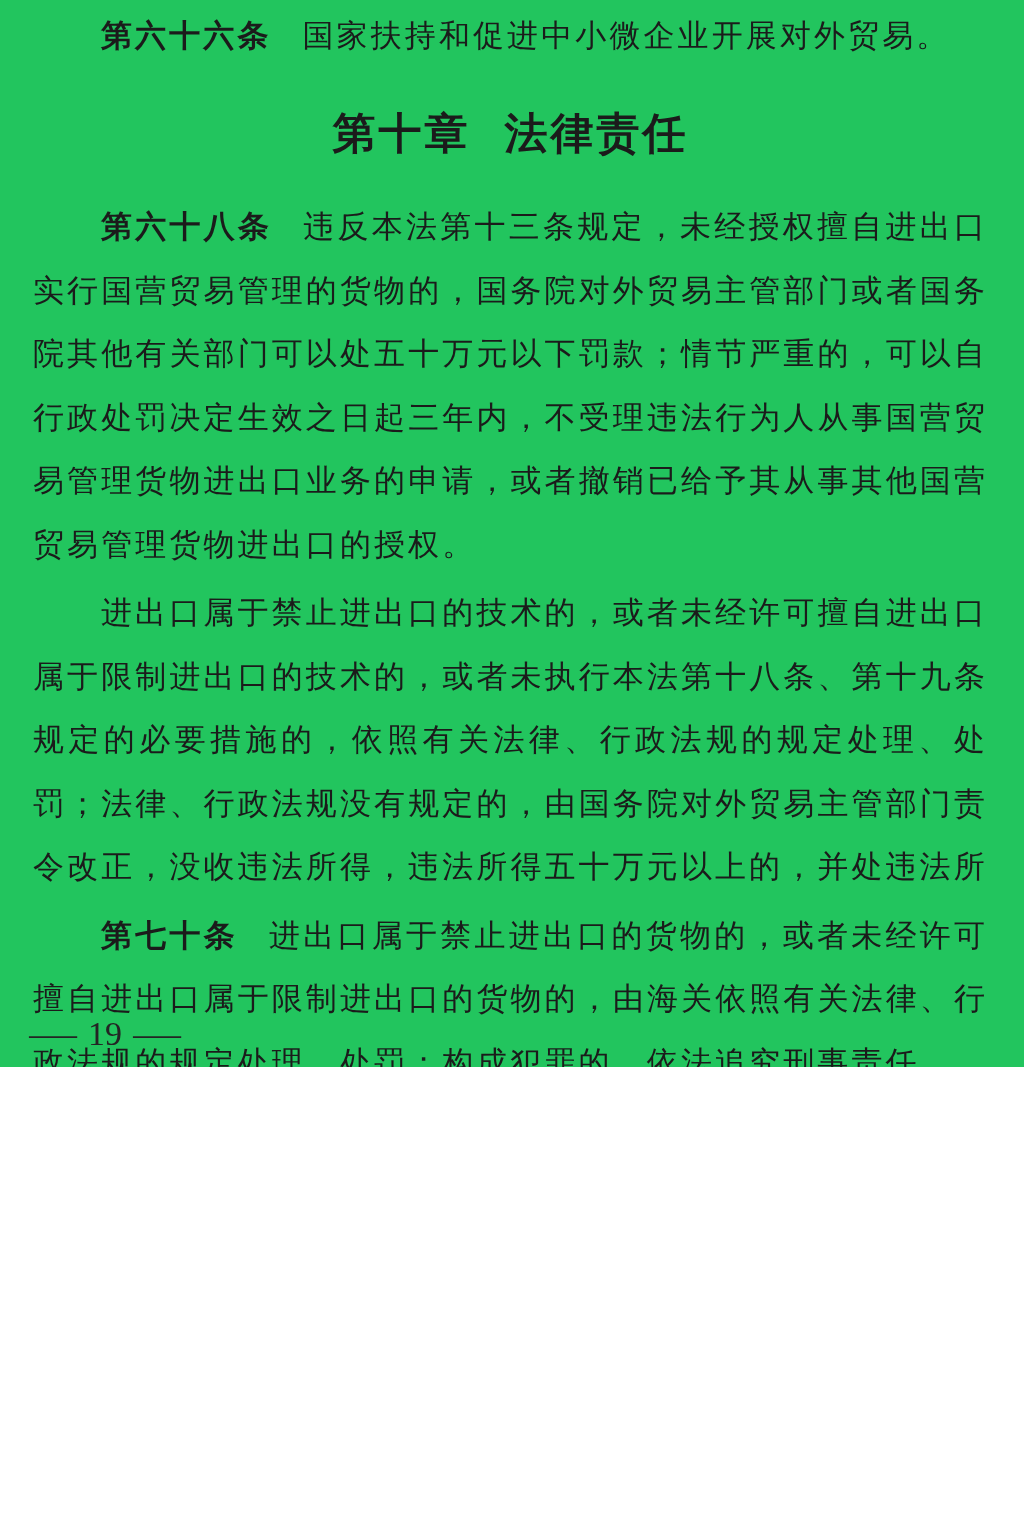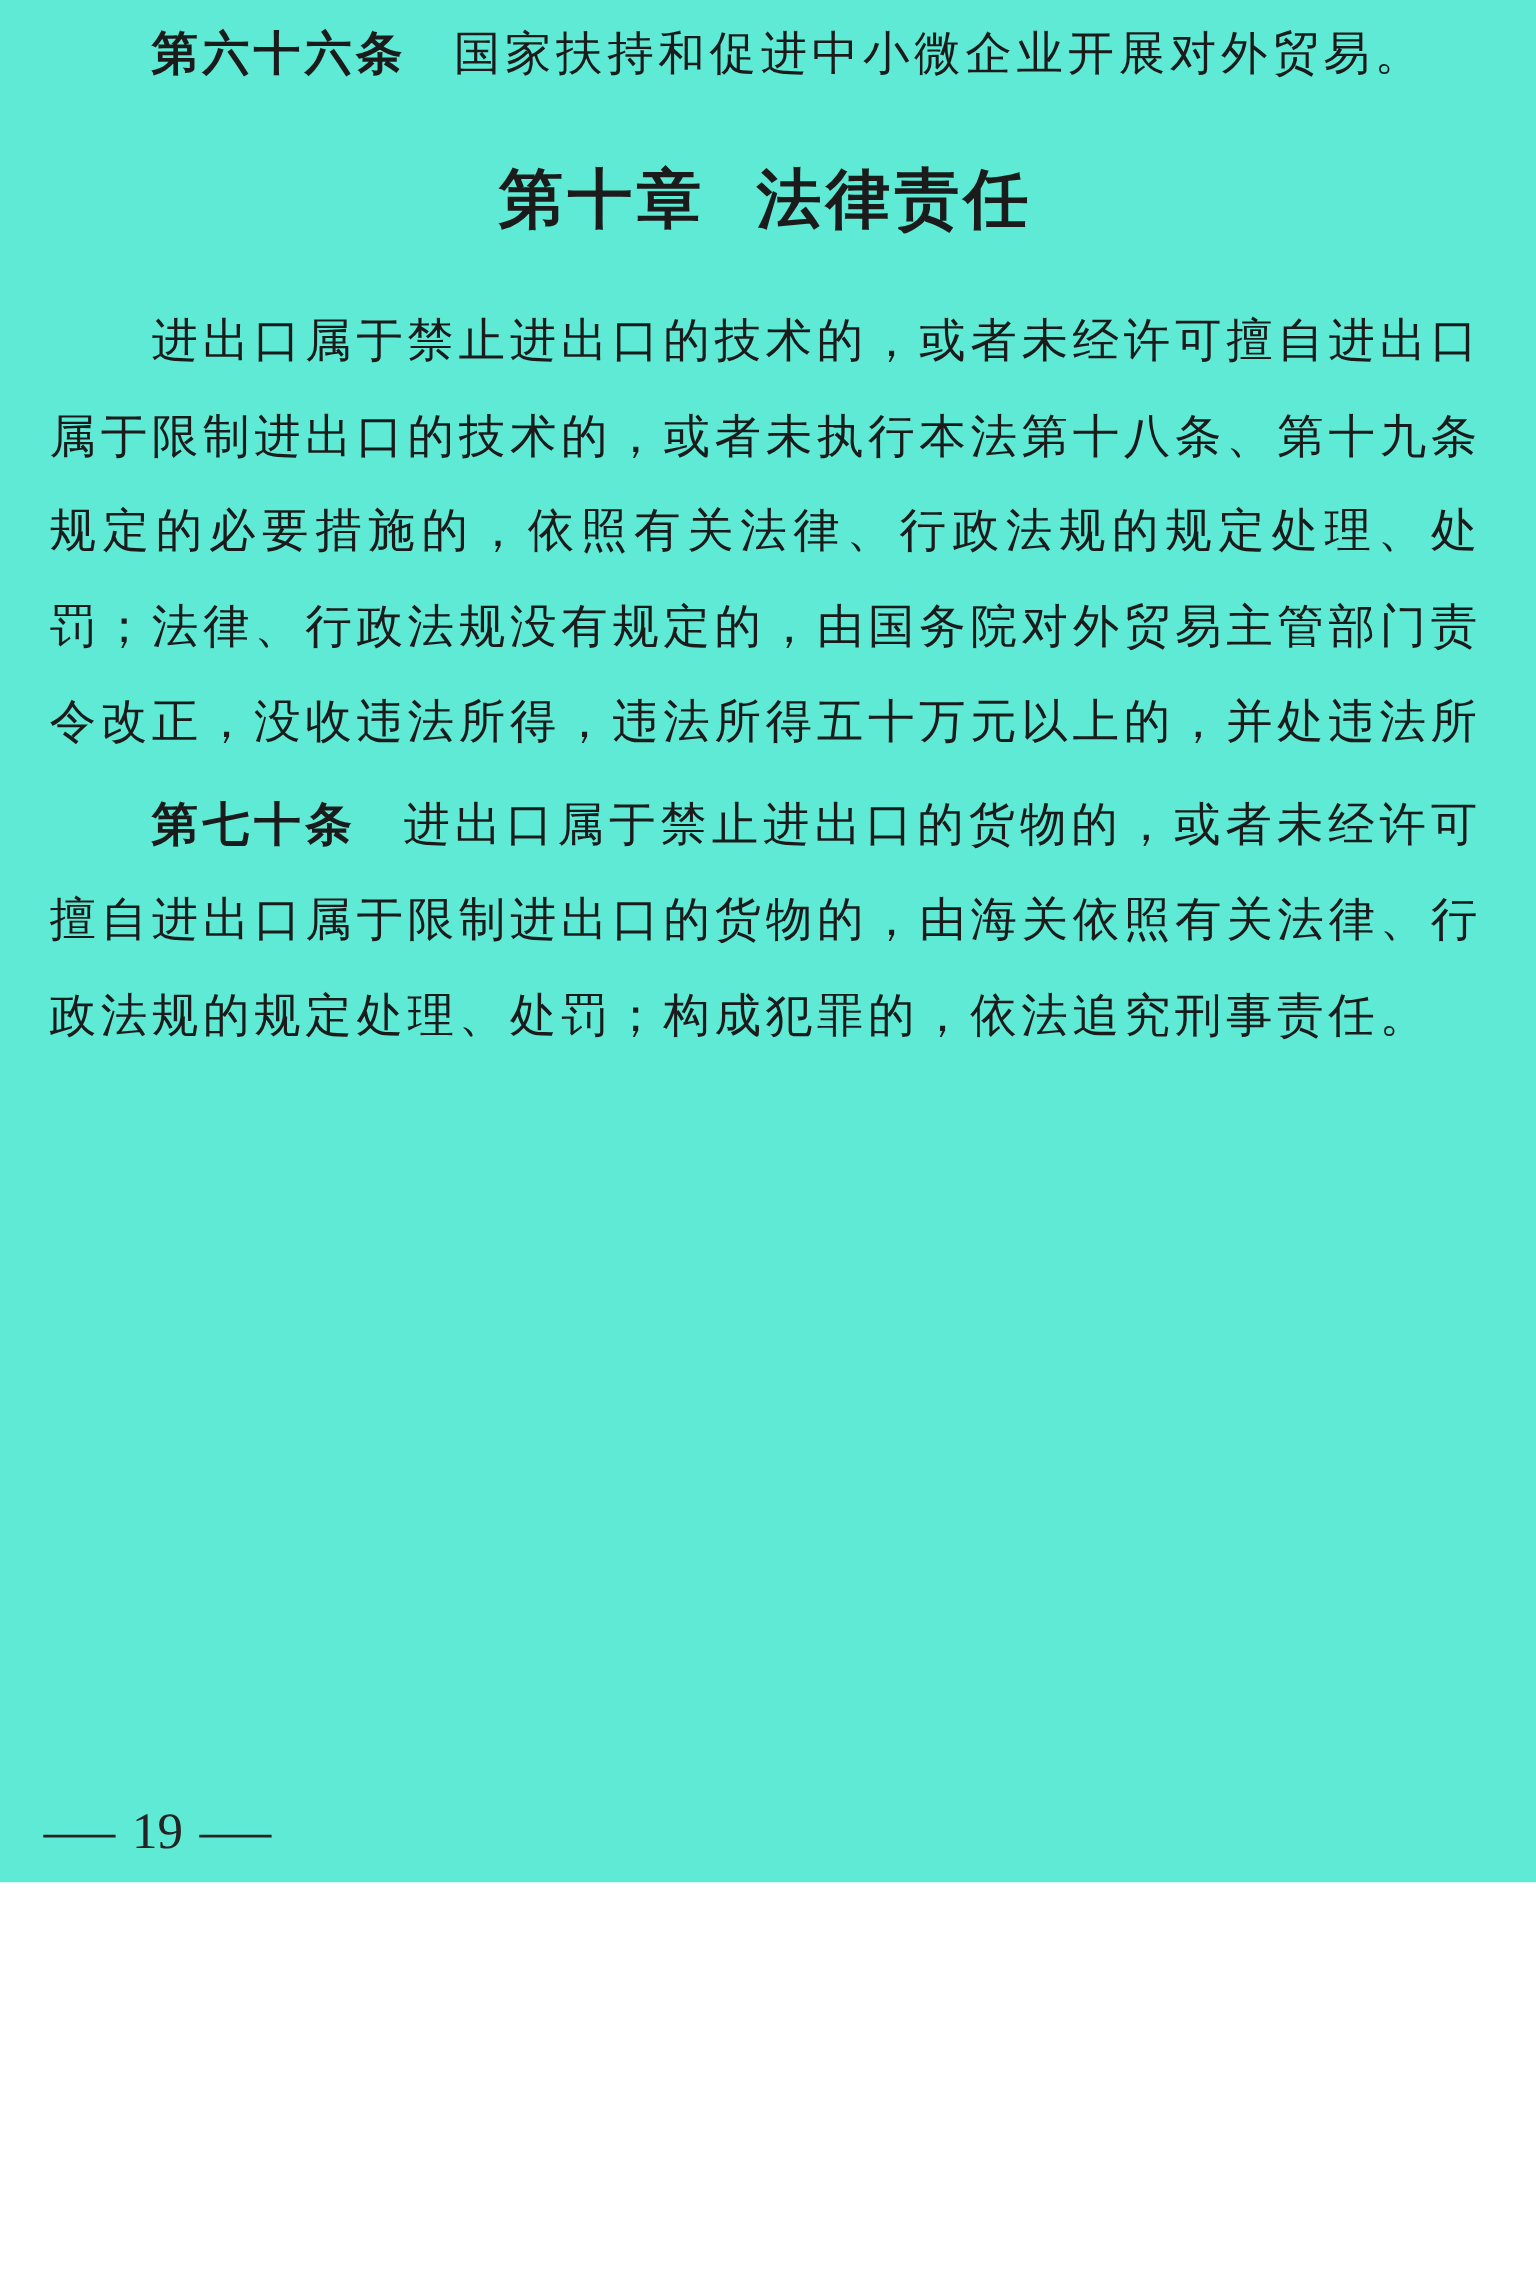--- a/index.html
+++ b/index.html
@@ -4,23 +4,23 @@
 <style>
   * { box-sizing: border-box; }
   html, body {
     margin: 0;
     padding: 0;
     background: #ffffff;
   }
   .page {
     position: relative;
     width: 1024px;
-    height: 1255px;
+    height: 1067px;
     margin: 0 auto;
-    background: #5eead4;
+    background: #22c55e;
     color: #1b1b1b;
     overflow: hidden;
     font-family: "Liberation Serif", "DejaVu Serif", serif;
     font-size: 31px;
     line-height: 63.5px;
     letter-spacing: 3.1px;
     padding: 4px 36px 0 33px;
   }
   .para {
     margin: 0 0 5px 0;
@@ -63,20 +63,21 @@
 </head>
 <body>
 
 <div class="page">
 
   <p class="para"><span class="art-num">第六十六条</span><span class="art-text">国家扶持和促进中小微企业开展对外贸易。</span></p>
 
 
   <h2 class="chapter"><span>第十章</span><span class="chapter-title">法律责任</span></h2>
 
+  <p class="para"><span class="art-num">第六十八条</span><span class="art-text">违反本法第十三条规定，未经授权擅自进出口实行国营贸易管理的货物的，国务院对外贸易主管部门或者国务院其他有关部门可以处五十万元以下罚款；情节严重的，可以自行政处罚决定生效之日起三年内，不受理违法行为人从事国营贸易管理货物进出口业务的申请，或者撤销已给予其从事其他国营贸易管理货物进出口的授权。</span></p>
 
 
   <p class="para"><span class="art-text">进出口属于禁止进出口的技术的，或者未经许可擅自进出口属于限制进出口的技术的，或者未执行本法第十八条、第十九条规定的必要措施的，依照有关法律、行政法规的规定处理、处罚；法律、行政法规没有规定的，由国务院对外贸易主管部门责令改正，没收违法所得，违法所得五十万元以上的，并处违法所</span></p>
 
   <p class="para"><span class="art-num">第七十条</span><span class="art-text">进出口属于禁止进出口的货物的，或者未经许可擅自进出口属于限制进出口的货物的，由海关依照有关法律、行政法规的规定处理、处罚；构成犯罪的，依法追究刑事责任。</span></p>
 
   <div class="footer">
     <span class="dash">—</span>
     <span class="page-num">19</span>
     <span class="dash">—</span>

